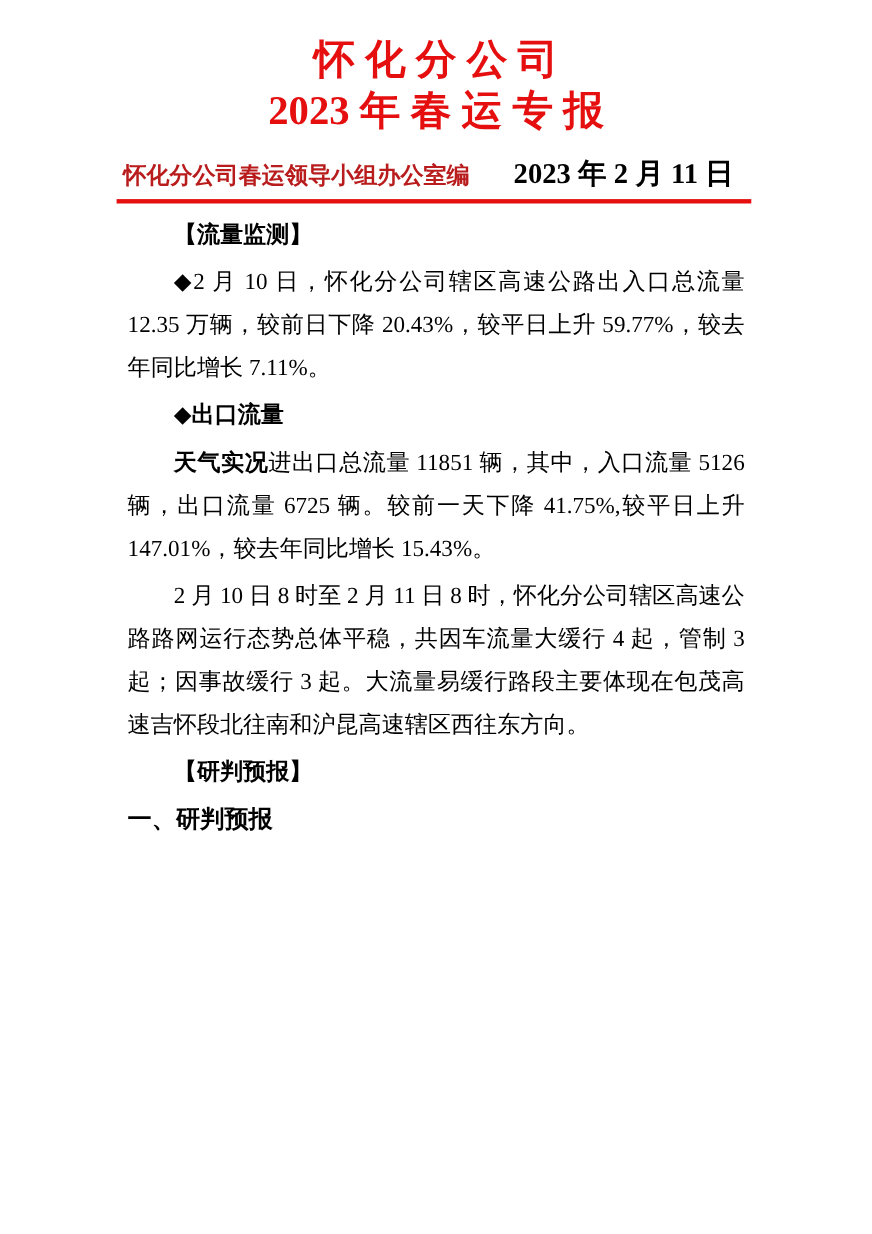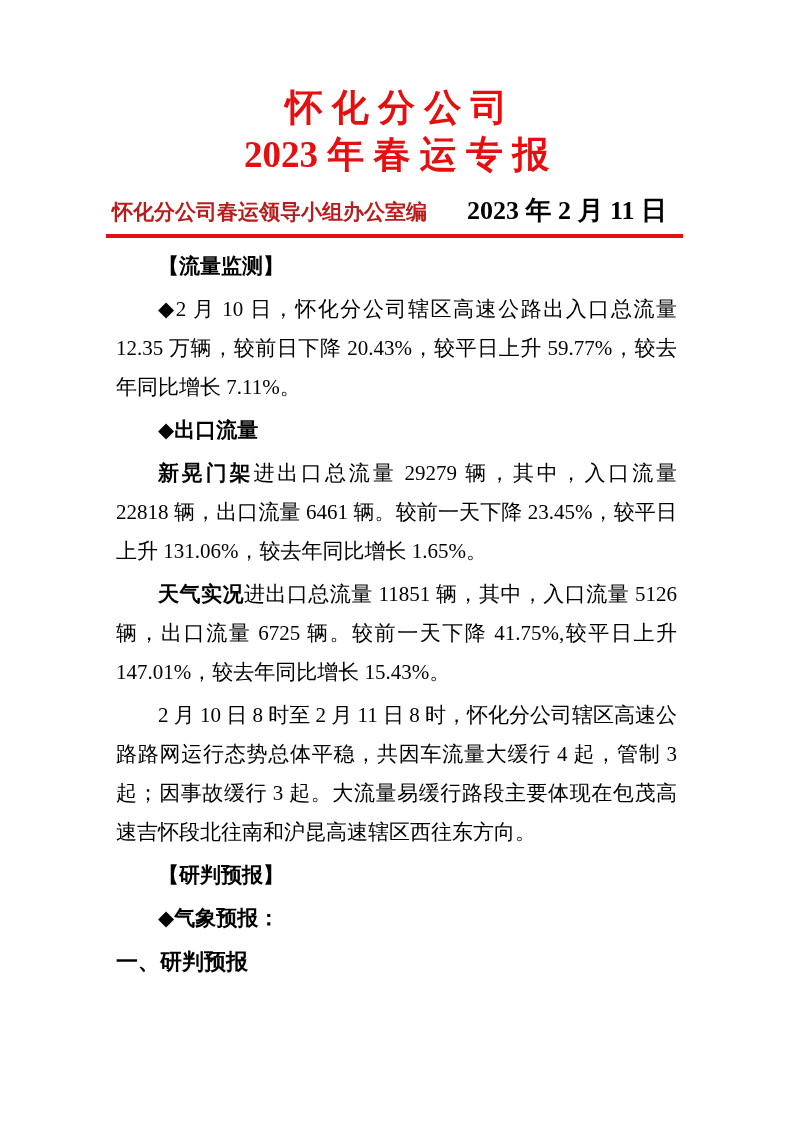--- a/index.html
+++ b/index.html
@@ -10,21 +10,21 @@
   .page {
     position: relative;
     width: 793px;
     height: 1112px;
     margin: 0 auto;
     background: #ffffff;
     font-family: "Liberation Serif", "DejaVu Serif", serif;
     color: #000000;
     overflow: hidden;
     box-sizing: border-box;
-    padding: 88px 112px 0 112px;
+    padding: 35px 112px 0 112px;
   }
   
   .masthead {
     text-align: center;
     color: #e60f0f;
   }
   .title-line {
     font-size: 37px;
     font-weight: bold;
     line-height: 40px;
@@ -108,27 +108,25 @@
   <div class="red-rule"></div>
 
   <div class="doc-body">
 
     <p class="sec-heading">【流量监测】</p>
 
     <p>◆2 月 10 日，怀化分公司辖区高速公路出入口总流量 12.35 万辆，较前日下降 20.43%，较平日上升 59.77%，较去年同比增长 7.11%。</p>
 
     <p class="sec-heading">◆出口流量</p>
 
-    <p><span class="lead-bold">新晃门架</span><span>进出口总流量 29279 辆，其中，入口流量 22818 辆，出口流量 6461 辆。较前一天下降 23.45%，较平日上升 131.06%，较去年同比增长 1.65%。</span></p>
 
     <p><span class="lead-bold">天气实况</span><span>进出口总流量 11851 辆，其中，入口流量 5126 辆，出口流量 6725 辆。较前一天下降 41.75%,较平日上升 147.01%，较去年同比增长 15.43%。</span></p>
 
 
     <p>2 月 10 日 8 时至 2 月 11 日 8 时，怀化分公司辖区高速公路路网运行态势总体平稳，共因车流量大缓行 4 起，管制 3 起；因事故缓行 3 起。大流量易缓行路段主要体现在包茂高速吉怀段北往南和沪昆高速辖区西往东方向。</p>
 
     <p class="sec-heading">【研判预报】</p>
 
-    <p class="sec-heading">◆气象预报：</p>
 
     <p class="num-heading">一、研判预报</p>
 
   </div>
 </div>
 
 </body></html>

